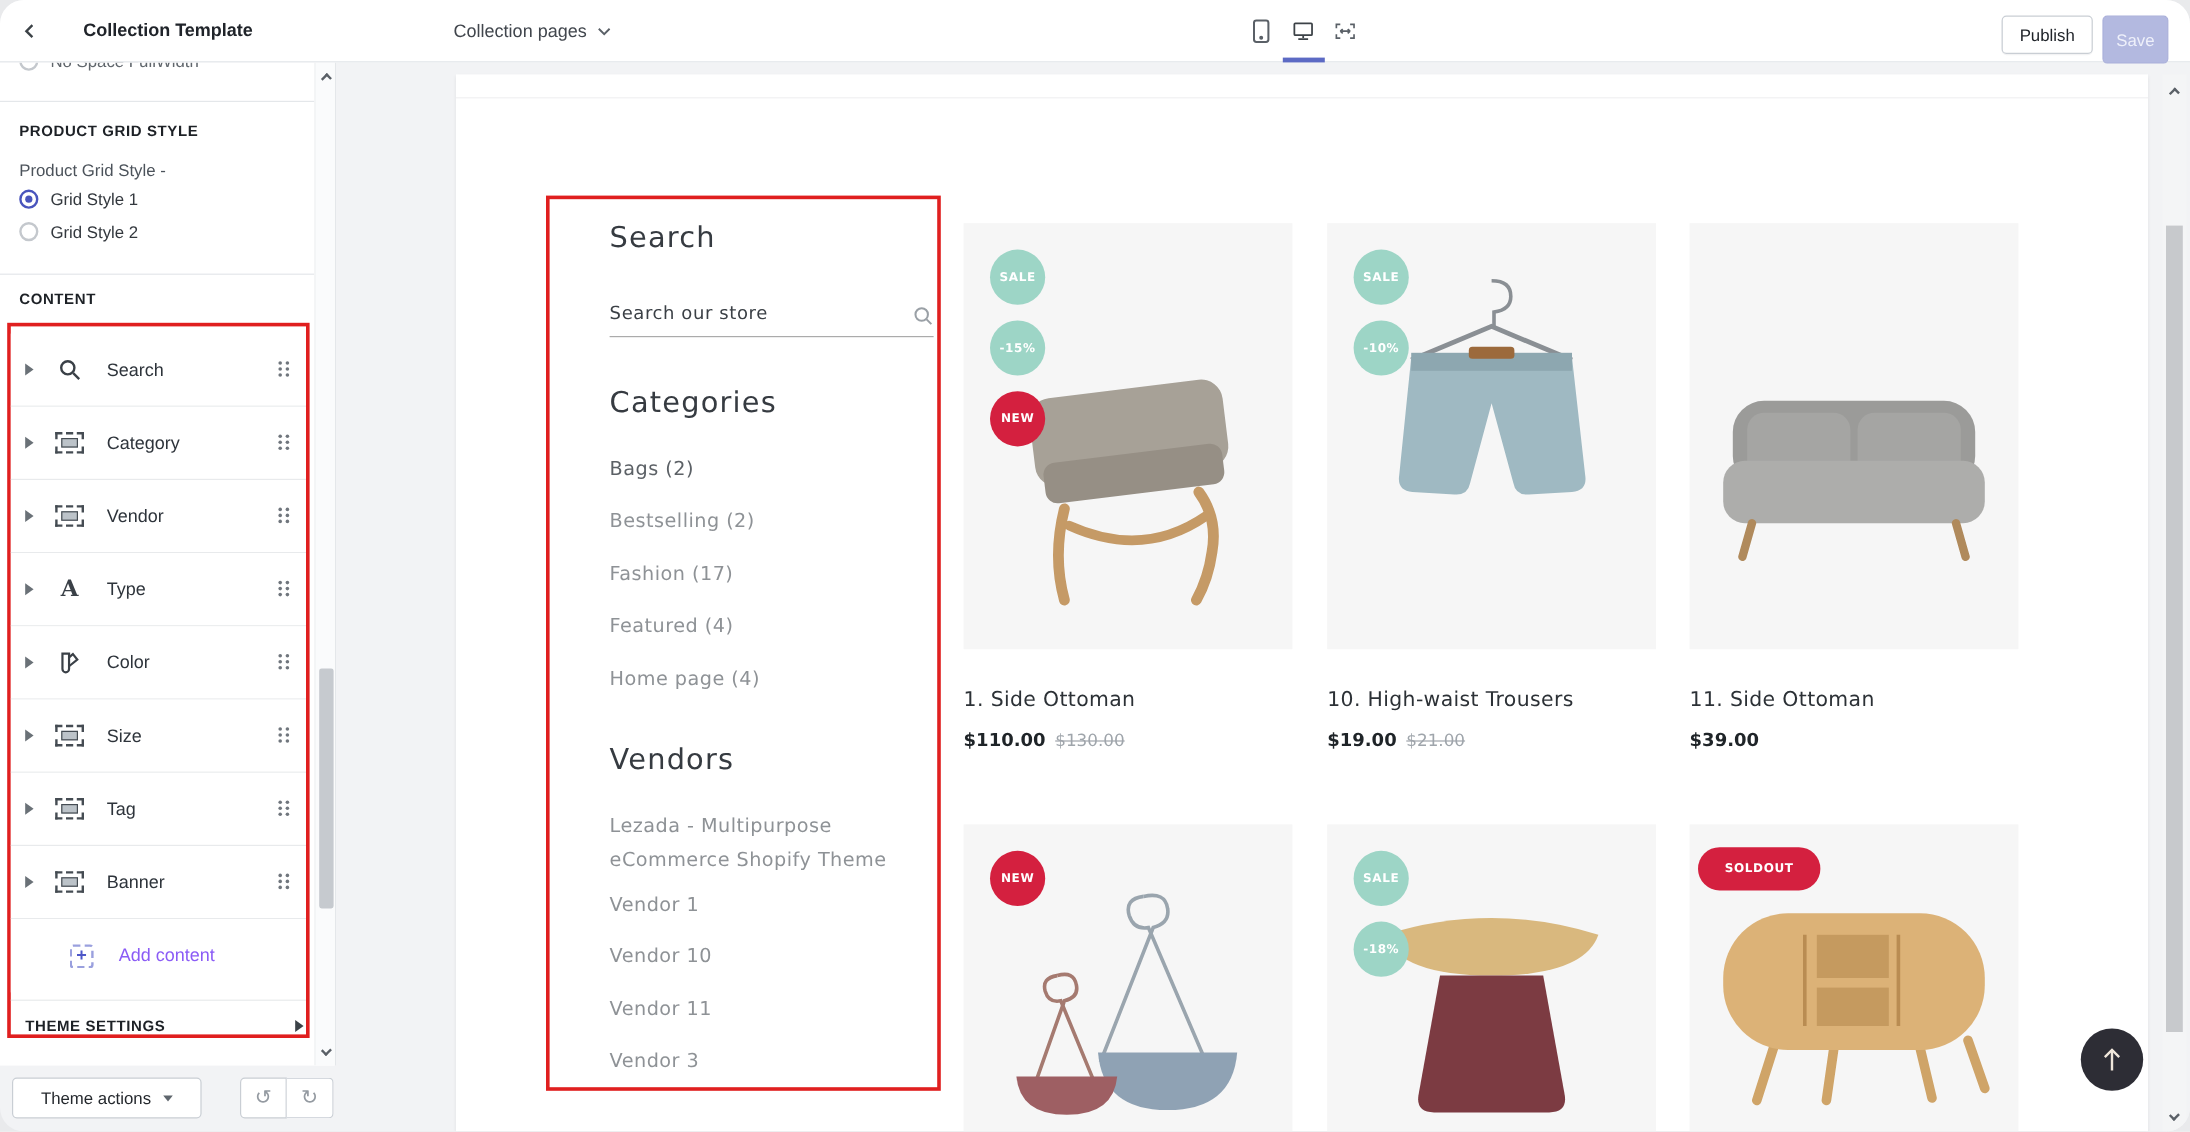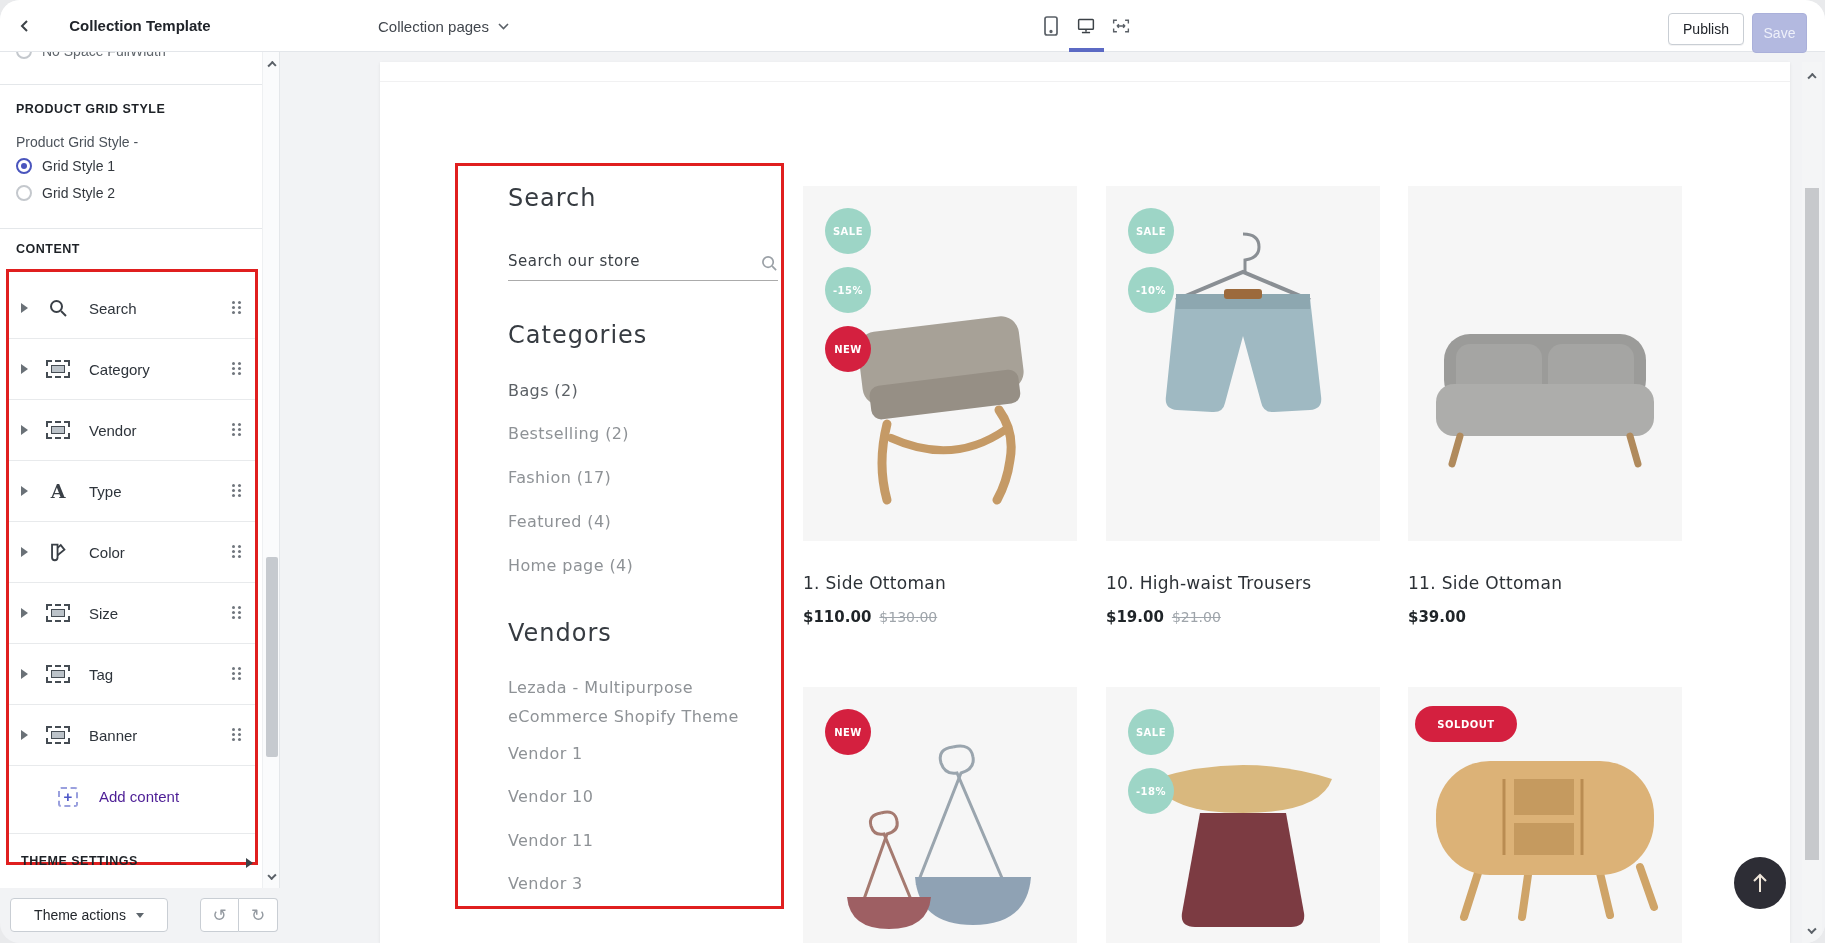--- a/index.html
+++ b/index.html
@@ -36,21 +36,21 @@
   .row-icon{width:26px;height:26px;margin-left:17px;display:flex;align-items:center;justify-content:center;flex:none;}
   .row-label{margin-left:18px;font-size:15px;color:#2e343b;}
   .handle{margin-left:auto;margin-right:14px;width:9px;height:14px;flex:none;}
   .handle i{display:block;width:3px;height:3px;border-radius:50%;background:#70767d;
             box-shadow:6px 0 0 #70767d,0 5px 0 #70767d,6px 5px 0 #70767d,0 10px 0 #70767d,6px 10px 0 #70767d;}
   .dashed-rect{width:24px;height:18px;border:2px dashed #454c53;display:flex;align-items:center;justify-content:center;}
   .dashed-rect i{display:block;width:14px;height:8px;background:#bcc3c9;border:1px solid #454c53;}
   .type-glyph{font-family:"DejaVu Serif",serif;font-size:19px;font-weight:700;color:#3a4047;}
   .addc-icon{width:20px;height:20px;border:2px dashed #9aa0de;border-radius:3px;color:#4d57c8;font-size:15px;font-weight:700;
              display:flex;align-items:center;justify-content:center;line-height:1;}
-  .theme-row{position:absolute;left:0;top:563px;width:260px;height:33px;display:flex;align-items:flex-end;padding:6px 0 0 12px;cursor:pointer;}
+  .theme-row{position:absolute;left:0;top:563px;width:260px;height:33px;display:flex;align-items:center;padding:6px 0 0 12px;cursor:pointer;}
   .theme-row .lbl{font-size:12.5px;font-weight:700;letter-spacing:.5px;color:#1d2126;}
   .tri-r{width:0;height:0;border-left:7px solid #3b4248;border-top:5px solid transparent;border-bottom:5px solid transparent;margin-left:auto;margin-right:16px;}
   .sb-scroll{position:absolute;left:262px;top:0;width:18px;height:836px;background:#fafbfc;border-left:1px solid #eef0f2;}
   .chev{display:inline-block;width:7px;height:7px;border-right:2px solid #5a6067;border-bottom:2px solid #5a6067;}
   .chev.up{transform:rotate(225deg);}
   .chev.down{transform:rotate(45deg);}
   .sb-thumb{position:absolute;left:3px;top:505px;width:12px;height:200px;background:#c6cacf;border-radius:2px;}
   .scroll-arrow{position:absolute;left:0;width:18px;height:18px;display:flex;align-items:center;justify-content:center;cursor:pointer;background:none;border:none;}
 
   
@@ -265,21 +265,21 @@
         <span class="row-label">Banner</span>
         <span class="handle">
             <i></i>
           </span>
       </div>
 
       <div class="content-row" style="top:494px;border-bottom:none;">
         <span class="row-icon" style="margin-left:42px;">
             <span class="addc-icon">+</span>
           </span>
-        <span class="row-label" style="color:#4c1d95;">Add content</span>
+        <span class="row-label" style="color:#8b5cf6;">Add content</span>
       </div>
 
       <div style="position:absolute;left:0;top:561px;width:246px;height:1px;background:#e8eaec;"></div>
 
       <div class="theme-row">
         <span class="lbl">THEME SETTINGS</span>
         <span class="tri-r"></span>
       </div>
     </div>
 

